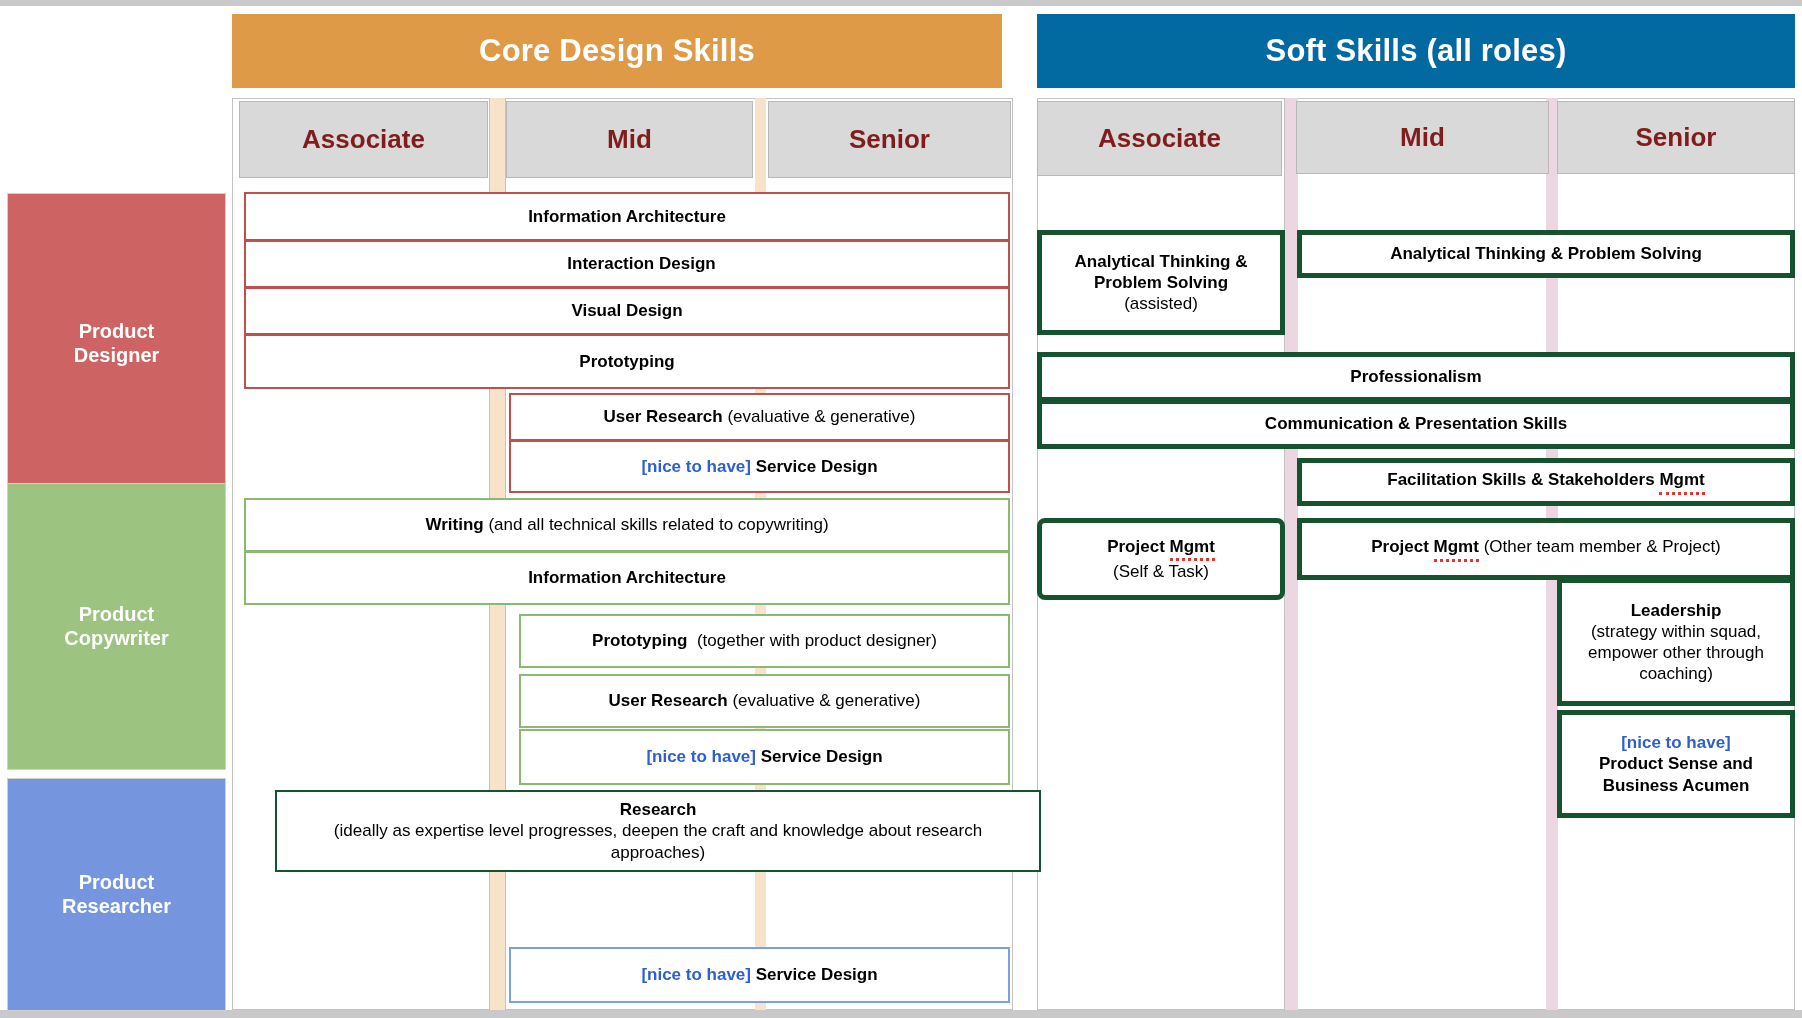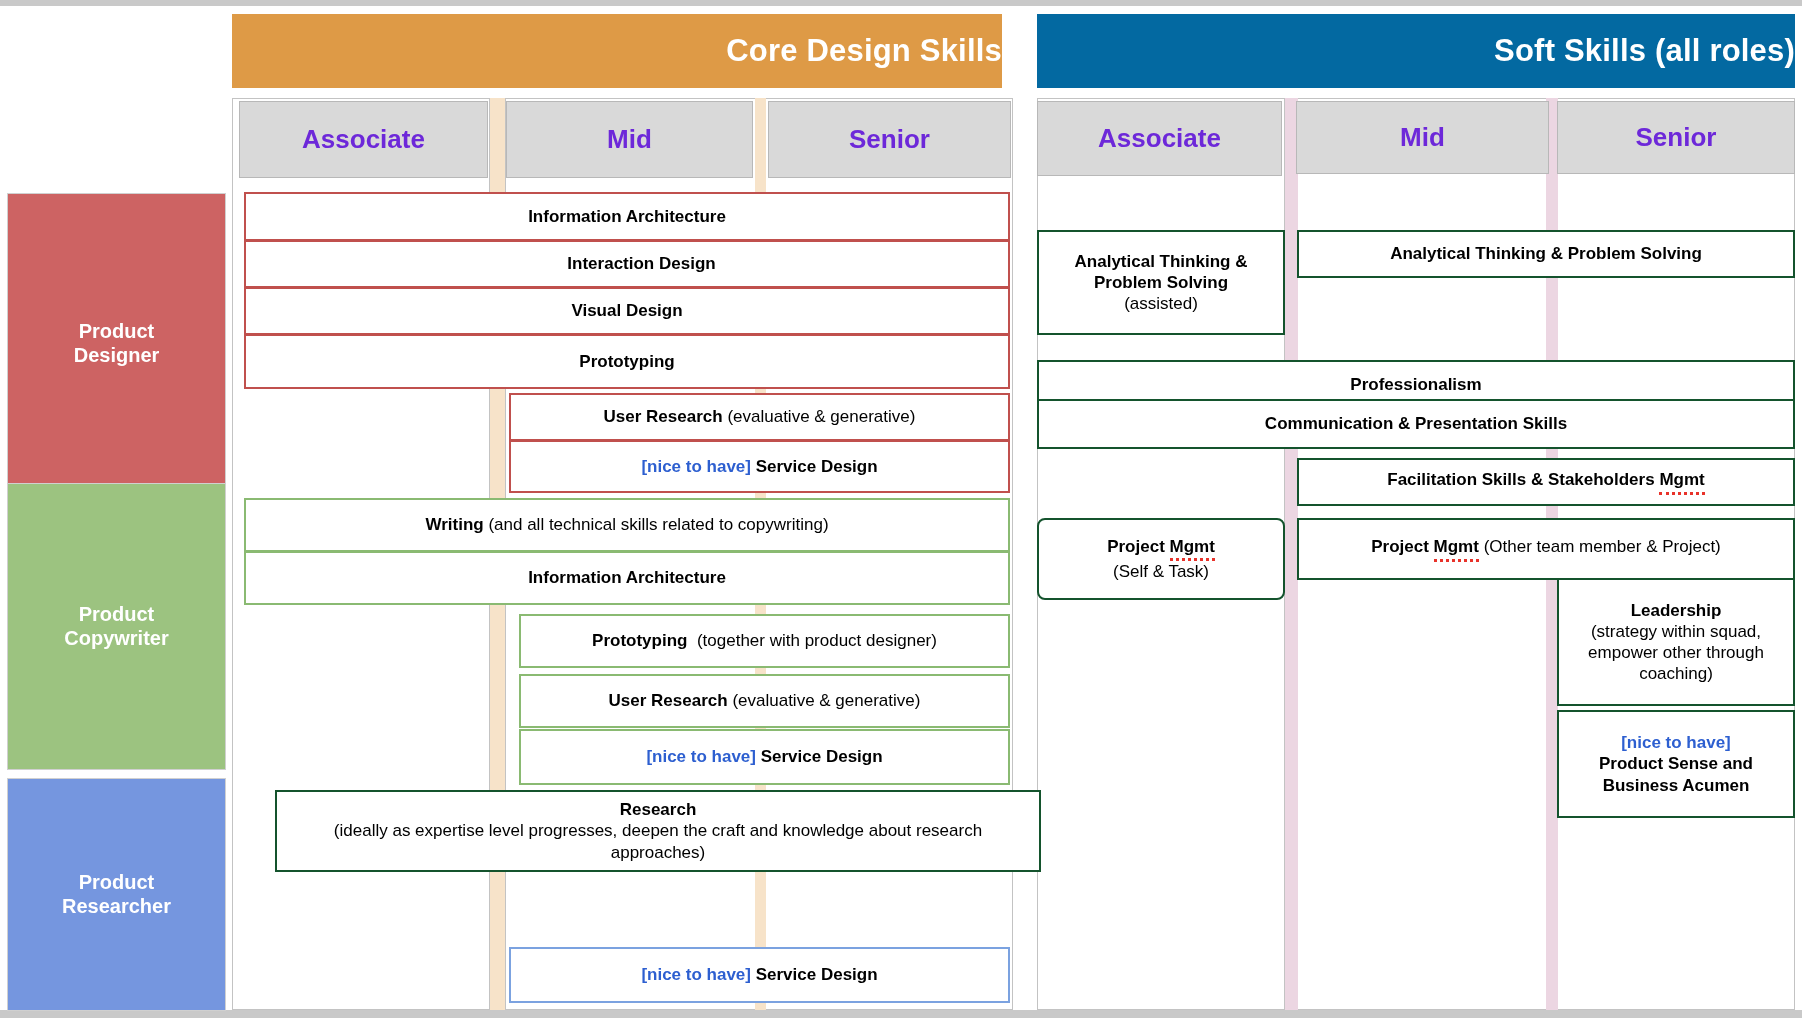--- a/index.html
+++ b/index.html
@@ -11,36 +11,36 @@
   }
   #canvas { position: relative; width: 1802px; height: 1018px; background: #ffffff; }
 
   
   .edge-top { position:absolute; left:0; top:0; width:1802px; height:6px; background:#c9c9c9; }
   .edge-bottom { position:absolute; left:0; bottom:0; width:1802px; height:8px; background:#c9c9c9; }
 
   
   .banner {
     position: absolute;
-    display: flex; align-items: center; justify-content: flex-end;
+    display: flex; align-items: center; justify-content: center;
     color: #ffffff;
     font-weight: bold;
     font-size: 31px;
     letter-spacing: .2px;
   }
   #banner-core { left:232px; top:14px; width:770px; height:74px; background:#de9a46; }
   #banner-soft { left:1037px; top:14px; width:758px; height:74px; background:#0369a1; }
 
   
   .colhead {
     position: absolute;
     background: #d9d9d9;
     border: 1px solid #b8b8b8;
     display: flex; align-items: center; justify-content: center;
-    font-weight: bold; font-size: 26px; color: #6d28d9;
+    font-weight: bold; font-size: 26px; color: #7f1d1d;
   }
 
   
   .vsep { position: absolute; }
   .vsep.core { background: #f7e3c9; }
   .vsep.soft { background: #ecd6e2; }
 
   
   .role {
     position: absolute;
@@ -61,21 +61,21 @@
     color: #000;
     padding: 2px 8px;
   }
   .cell .tx { display:block; width:100%; }
   .cell b { font-weight: bold; }
 
   .bd-red   { border: 2px solid #c0504d; }
   .bd-green { border: 2px solid #8aba72; }
   .bd-blue  { border: 2px solid #14532d; margin-left: 31px; }
   .bd-blue-l{ border: 2px solid #7ba2e0; }
-  .bd-gray  { border: 2px solid #14532d; }
+  .bd-gray  { border: 5px solid #14532d; }
 
   
   .pane { position:absolute; background:#ffffff; border:1px solid #c3c3c3; }
 
   .nth { color:#2d5fd0; font-weight:bold; }
   .bold { font-weight:bold; }
   .reg { font-weight:normal; }
 
   
   .sq {
@@ -194,21 +194,21 @@
   <div class="cell bd-blue-l" style="left:509px; top:947px; width:501px; height:56px;">
     <span class="tx"><span class="nth">[nice to have]</span> <b>Service Design</b></span>
   </div>
 
   <div class="cell bd-gray" style="left:1037px; top:230px; width:248px; height:105px;">
     <span class="tx"><b>Analytical Thinking &amp;</b><br><b>Problem Solving</b><br><span class="reg">(assisted)</span></span>
   </div>
   <div class="cell bd-gray" style="left:1297px; top:230px; width:498px; height:48px;">
     <span class="tx bold">Analytical Thinking &amp; Problem Solving</span>
   </div>
-  <div class="cell bd-gray" style="left:1037px; top:360px; width:758px; height:50px;">
+  <div class="cell bd-gray" style="left:1037px; top:352px; width:758px; height:50px;">
     <span class="tx bold">Professionalism</span>
   </div>
   <div class="cell bd-gray" style="left:1037px; top:399px; width:758px; height:50px;">
     <span class="tx bold">Communication &amp; Presentation Skills</span>
   </div>
   <div class="cell bd-gray" style="left:1297px; top:458px; width:498px; height:48px;">
     <span class="tx bold"><span>Facilitation Skills &amp; Stakeholders </span><span class="sq">Mgmt</span></span>
   </div>
   <div class="cell bd-gray" style="left:1037px; top:518px; width:248px; height:82px;border-radius:8px;">
     <span class="tx"><b><span>Project </span><span class="sq">Mgmt</span></b><br><span class="reg">(Self &amp; Task)</span></span>

